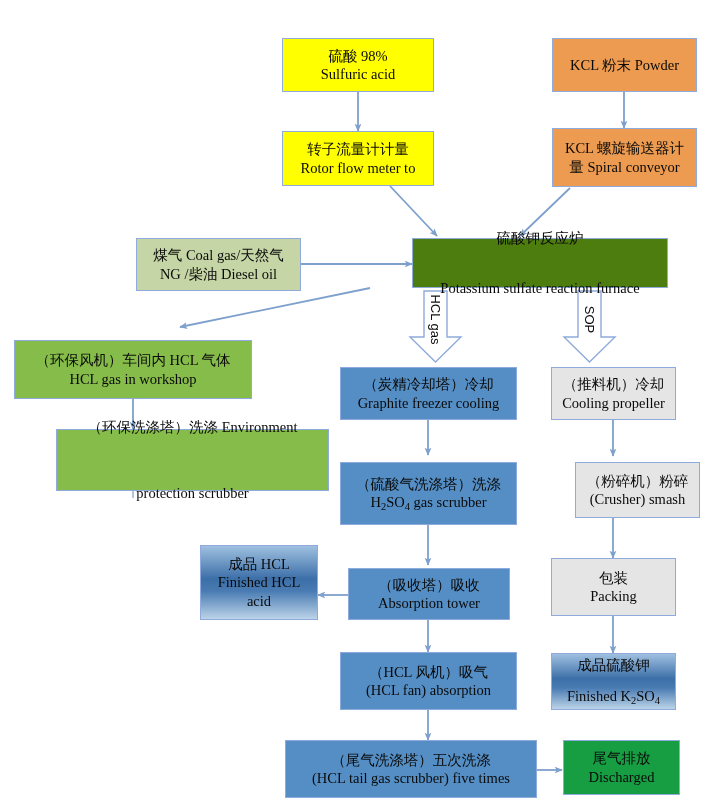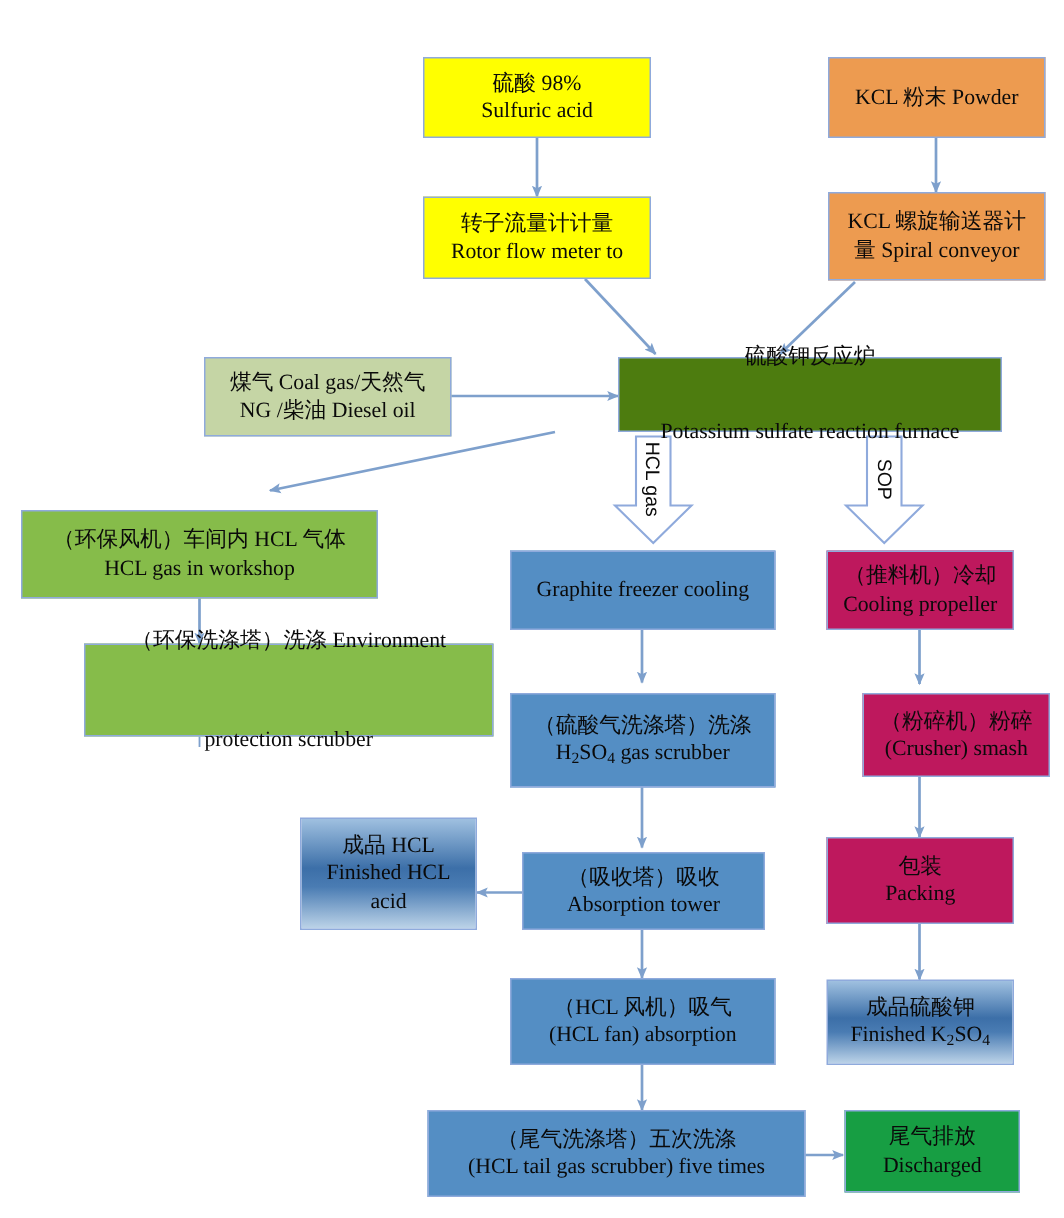--- a/index.html
+++ b/index.html
@@ -44,28 +44,29 @@
     white-space: nowrap;
   }
 
   
   .c-yellow  { background: #ffff00; }
   .c-orange  { background: #ed9b50; }
   .c-furnace { background: #4d7c0f; gap: 32px; }
   .c-olive   { background: #c5d5a5; }
   .c-green   { background: #86bc4a; justify-content: center; }
   .c-blue    { background: #548ec4; }
-  .c-peach   { background: #be185d; }
+  .c-peach   { background: #e5e5e5; }
   .c-darkgreen { background: #179e43; border-color: #8faadc; }
   .c-grad-blue {
     background: linear-gradient(180deg, #9fc0e0 0%, #3c6fa8 45%, #4a7cb3 62%, #bcd3e8 100%);
     text-align: center;
   }
   .c-grad-blue2 {
     background: linear-gradient(180deg, #9fc0e0 0%, #3c6fa8 45%, #4a7cb3 62%, #bcd3e8 100%);
+    justify-content: space-between;
   }
 
   
   .blockarrow {
     position: absolute;
   }
   .blockarrow .lbl {
     position: absolute;
     left: 0; top: 0;
     width: 100%; height: 100%;
@@ -182,20 +183,21 @@
     <span class="ln">（环保风机）车间内 HCL 气体</span>
     <span class="ln">HCL gas in workshop</span>
   </div>
 
   <div class="node c-green" style="left:56px; top:429px; width:273px; height:62px;gap:48px;">
     <span class="ln">（环保洗涤塔）洗涤    Environment</span>
     <span class="ln">protection scrubber</span>
   </div>
 
   <div class="node c-blue" style="left:340px; top:367px; width:177px; height:53px;">
+    <span class="ln">（炭精冷却塔）冷却</span>
     <span class="ln">Graphite freezer cooling</span>
   </div>
 
   <div class="node c-blue" style="left:340px; top:462px; width:177px; height:63px;">
     <span class="ln">（硫酸气洗涤塔）洗涤</span>
     <span class="ln"><span>H</span><span class="sub">2</span><span>SO</span><span class="sub">4</span><span> gas scrubber</span></span>
   </div>
 
   <div class="node c-blue" style="left:348px; top:568px; width:162px; height:52px;">
     <span class="ln">（吸收塔）吸收</span>

